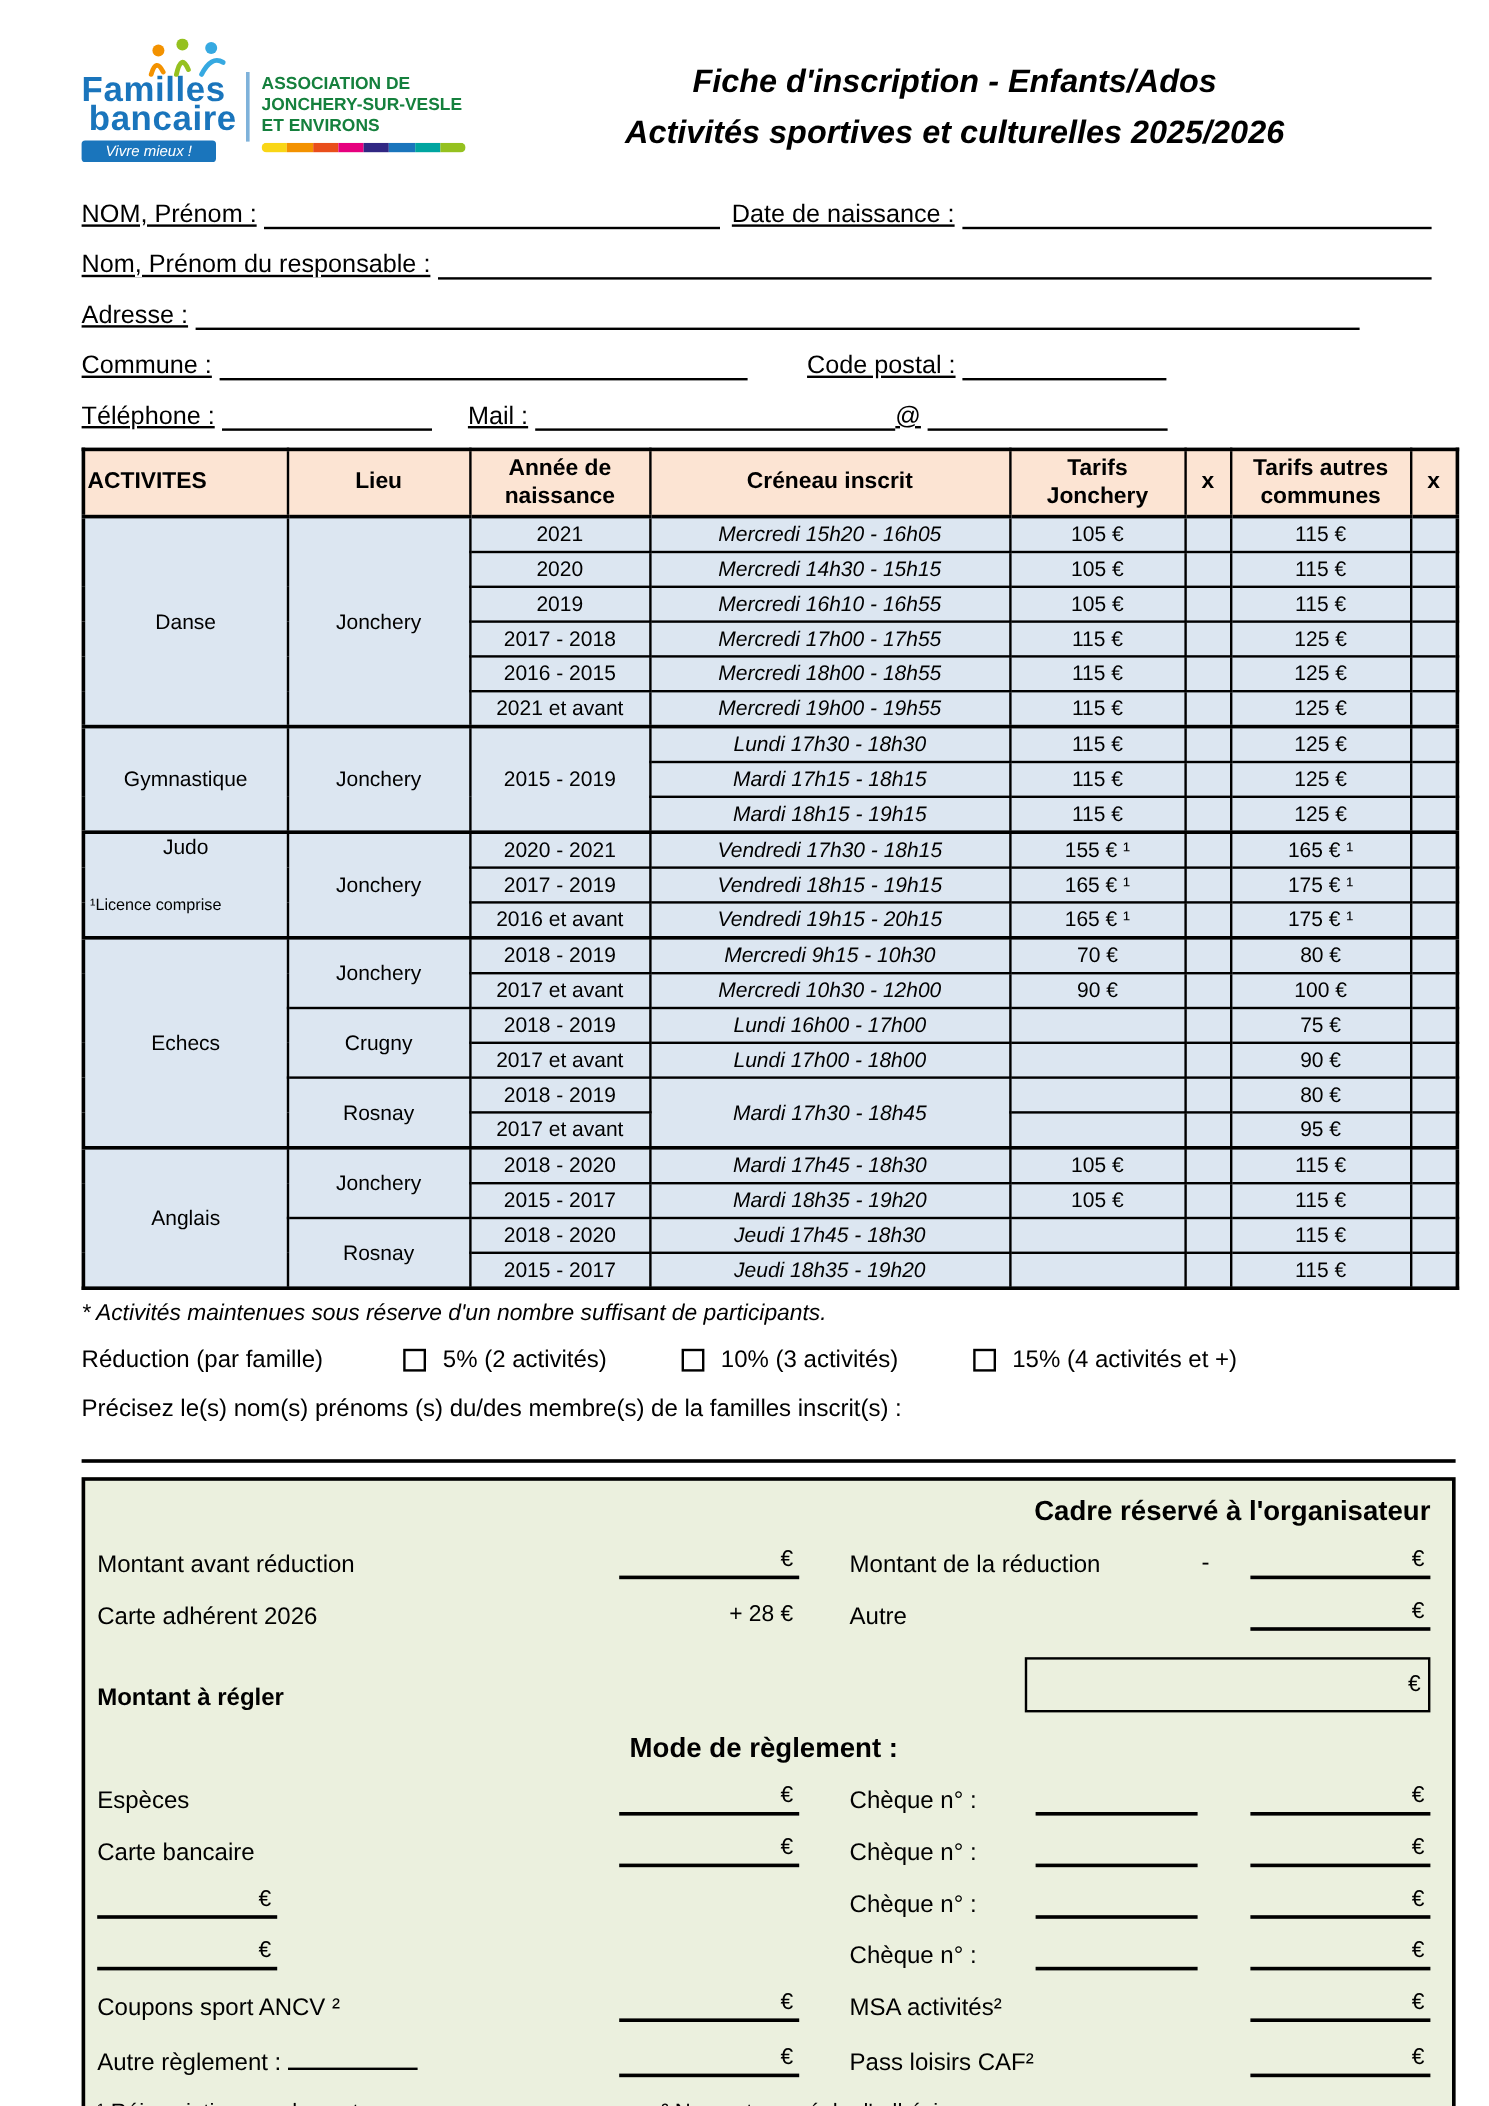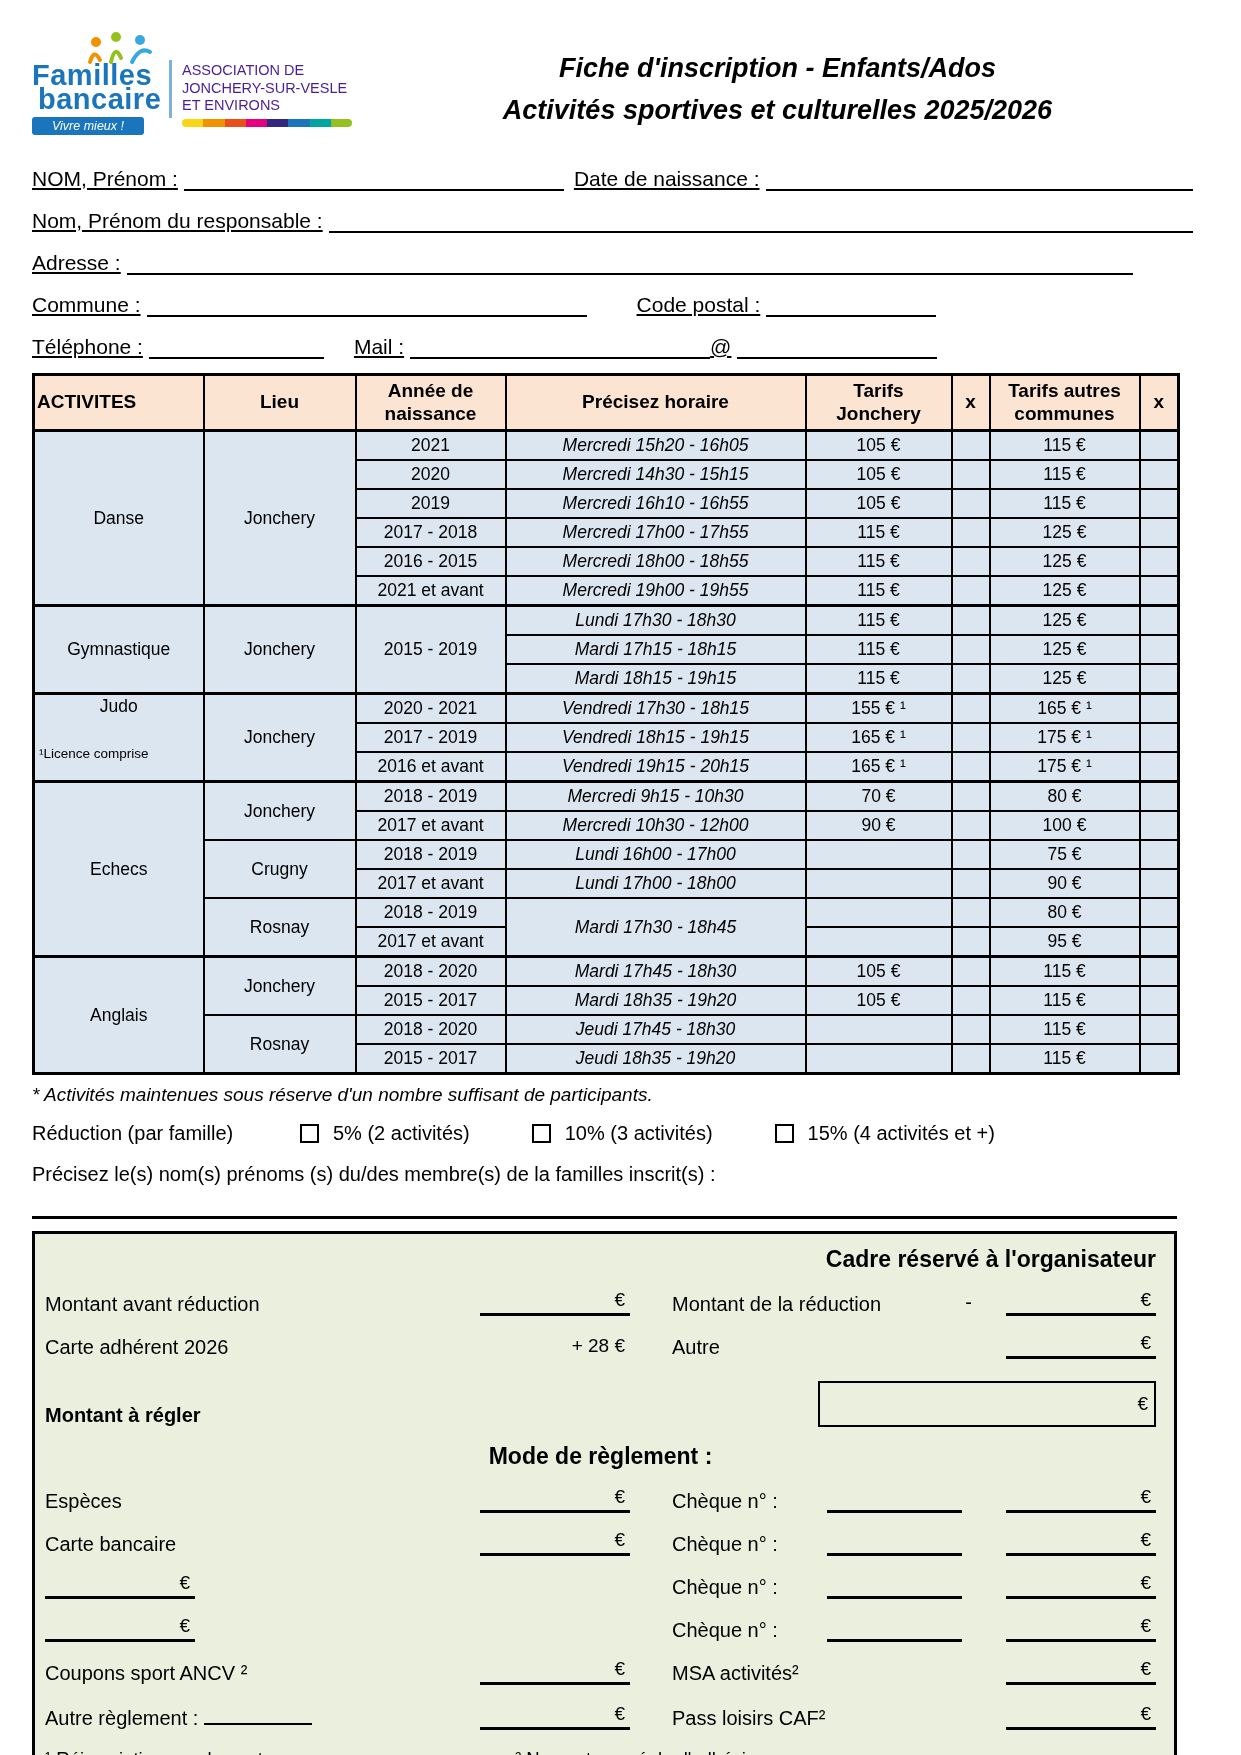--- a/index.html
+++ b/index.html
@@ -1,30 +1,30 @@
 <!DOCTYPE html>
 <html><head>
 <meta charset="utf-8">
 <style>
   html,body{margin:0;padding:0;background:#888;}
   .page{width:1241px;height:1755px;background:#fff;margin:0 auto;position:relative;
         font-family:"Liberation Sans",sans-serif;color:#000;box-sizing:border-box;
-        padding:34px 48px 20px 32px;overflow:hidden;}
+        padding:34px 48px 20px 68px;overflow:hidden;}
   
   .hdr{display:flex;align-items:flex-start;}
   .logo{display:flex;align-items:flex-start;width:320px;flex:0 0 auto;position:relative;}
   .logo-left{width:135px;position:relative;padding-top:30px;}
   .figs{position:absolute;top:-2px;left:52px;}
   .brand{color:#1a75bc;font-weight:bold;font-size:29px;line-height:.82;letter-spacing:.5px;}
   .brand .b2{margin-left:6px;}
   .tagline-box{background:#1a75bc;color:#fff;font-style:italic;font-size:12.5px;
                border-radius:3px;padding:2px 8px;margin-top:5px;text-align:center;width:112px;box-sizing:border-box;}
   .logo-sep{width:3px;background:#7fb2da;height:58px;margin:26px 10px 0 8px;}
   .logo-right{padding-top:28px;}
-  .assoc{color:#4c1d95;font-weight:normal;font-size:14.5px;line-height:1.22;}
+  .assoc{color:#15803d;font-weight:bold;font-size:14.5px;line-height:1.22;}
   .colorbar{display:flex;height:8px;margin-top:4px;border-radius:4px;overflow:hidden;width:170px;}
   .colorbar span{flex:1;}
   .titles{flex:1;text-align:center;padding-top:14px;padding-left:10px;}
   .titles div{font-weight:bold;font-style:italic;font-size:27px;line-height:1.55;}
   
   .fields{margin-top:14px;font-size:21px;}
   .frow{display:flex;align-items:flex-end;height:42px;text-decoration:underline;}
   .flab{white-space:nowrap;padding-right:6px;}
   .fline{border-bottom:2px solid #000;height:28px;display:inline-block;}
   .grow{flex:1;}
@@ -156,21 +156,21 @@
       <col style="width:146px">
         <col style="width:38px">
         <col style="width:150px">
         <col style="width:39px">
     </colgroup>
     <thead>
       <tr>
         <th style="text-align:left">ACTIVITES</th>
         <th>Lieu</th>
         <th>Année de naissance</th>
-        <th>Précisez horaire</th>
+        <th>Créneau inscrit</th>
         <th>Tarifs Jonchery</th>
         <th>x</th>
         <th>Tarifs autres communes</th>
         <th>x</th>
       </tr>
     </thead>
     <tbody class="grp">
       <tr>
         <td class="c-act" rowspan="6">Danse</td>
         <td rowspan="6">Jonchery</td>

